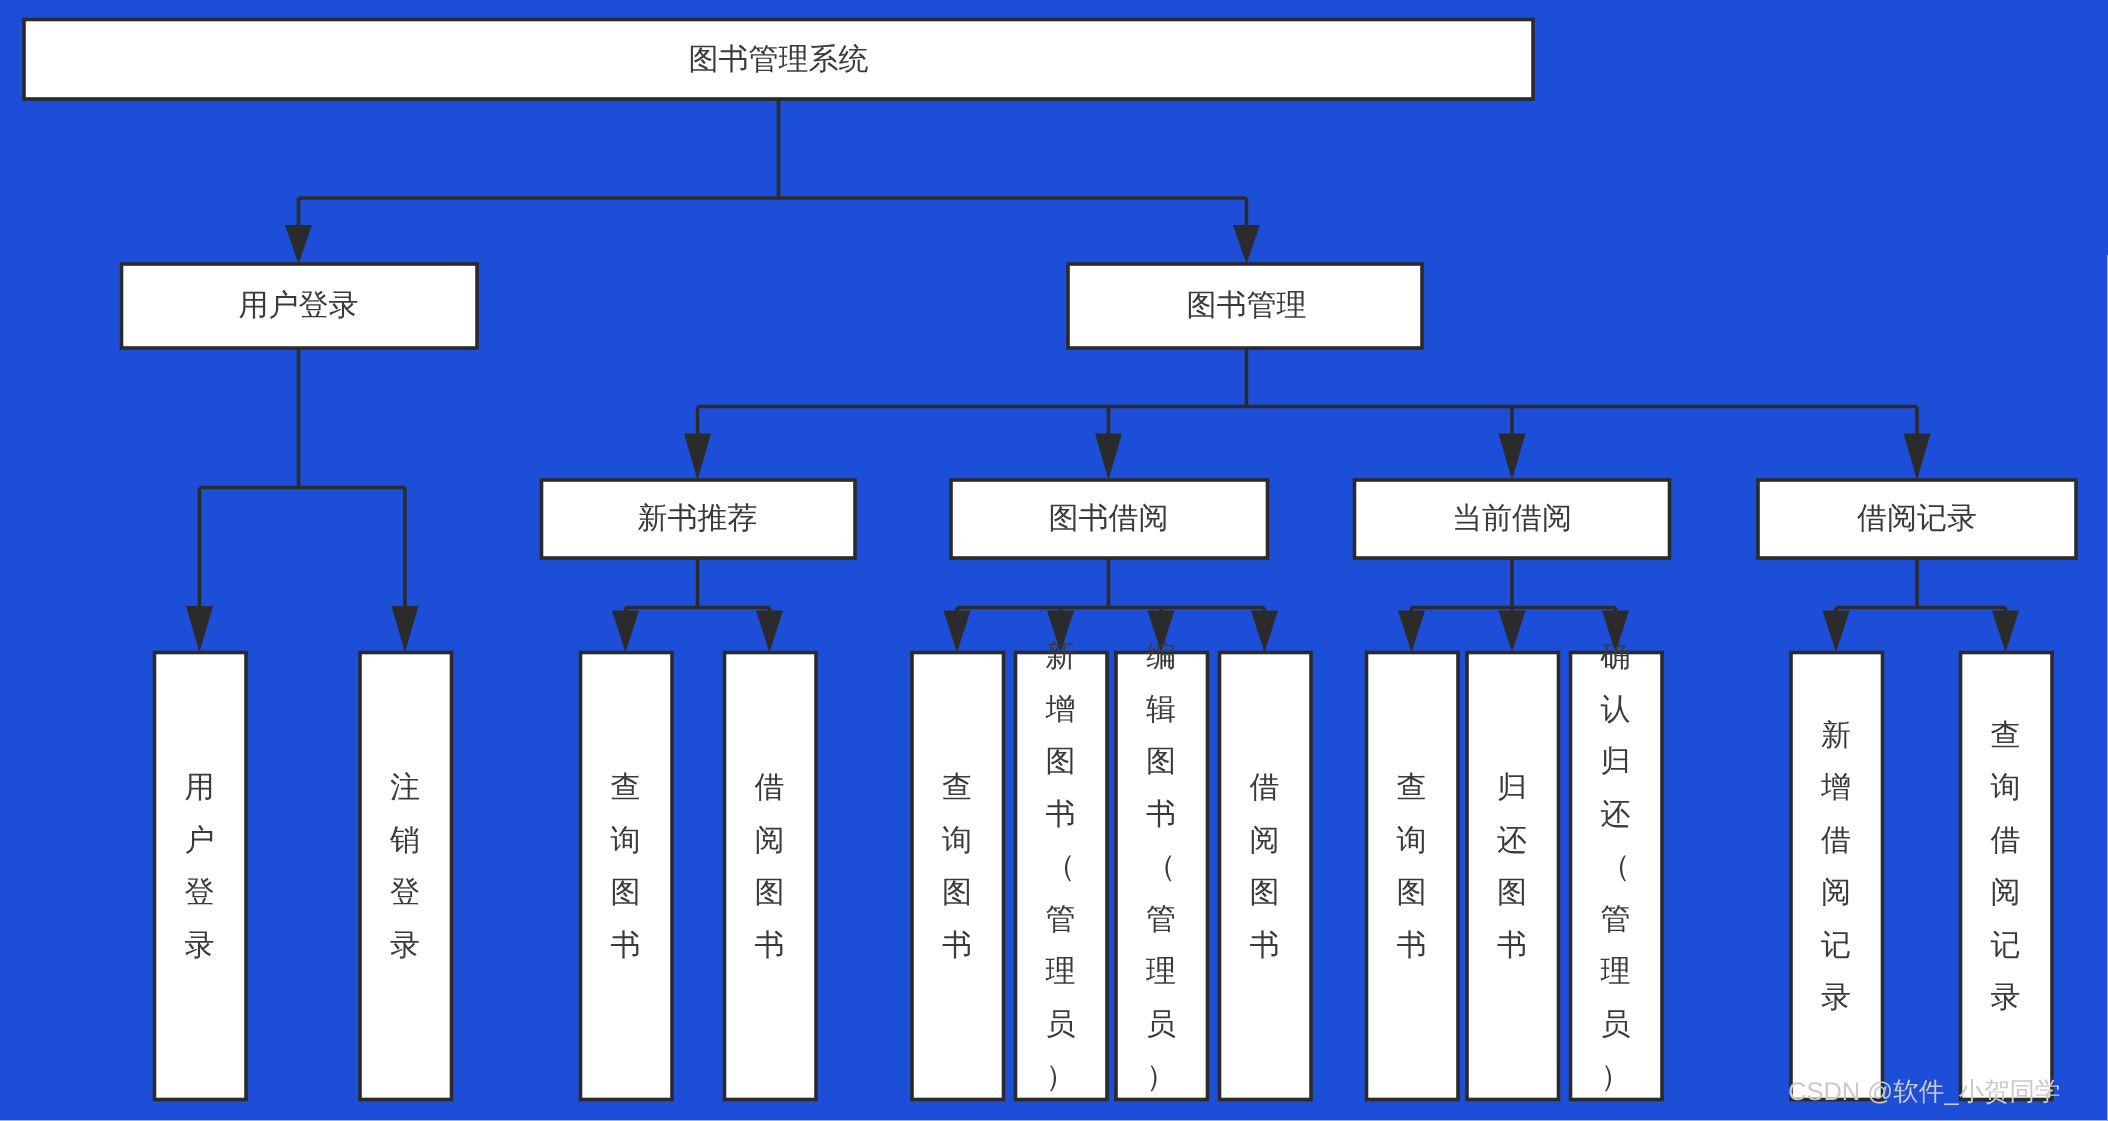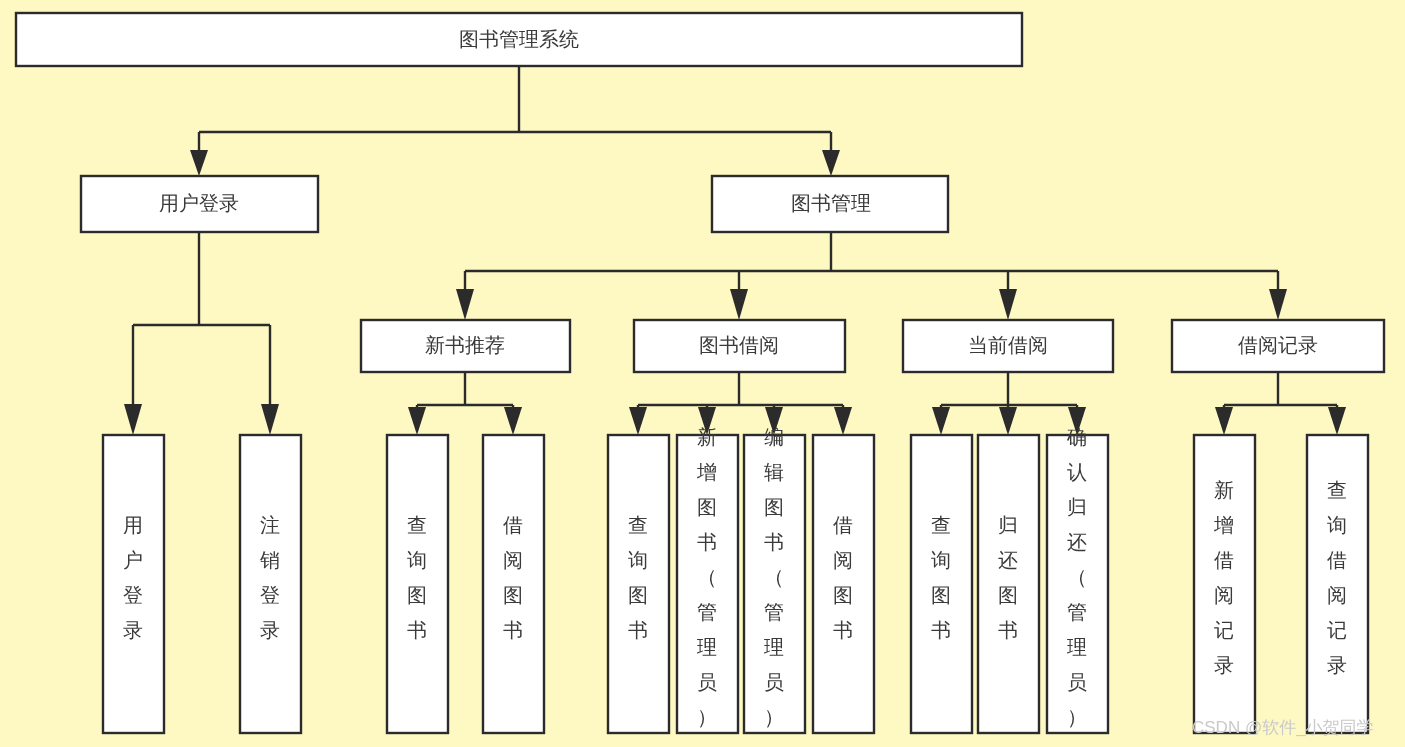--- a/index.html
+++ b/index.html
@@ -11,21 +11,21 @@
   body {
     width: 1405px;
     height: 747px;
     font-family: "Liberation Sans", "DejaVu Sans", sans-serif;
     overflow: hidden;
   }
   #diagram-root {
     position: relative;
     width: 1405px;
     height: 747px;
-    background: #fef9c3;
+    background: #1d4ed8;
     text-decoration: underline;
   }
   svg#diagram-svg {
     position: absolute;
     top: 0;
     left: 0;
     width: 1405px;
     height: 747px;
     display: block;
   }

